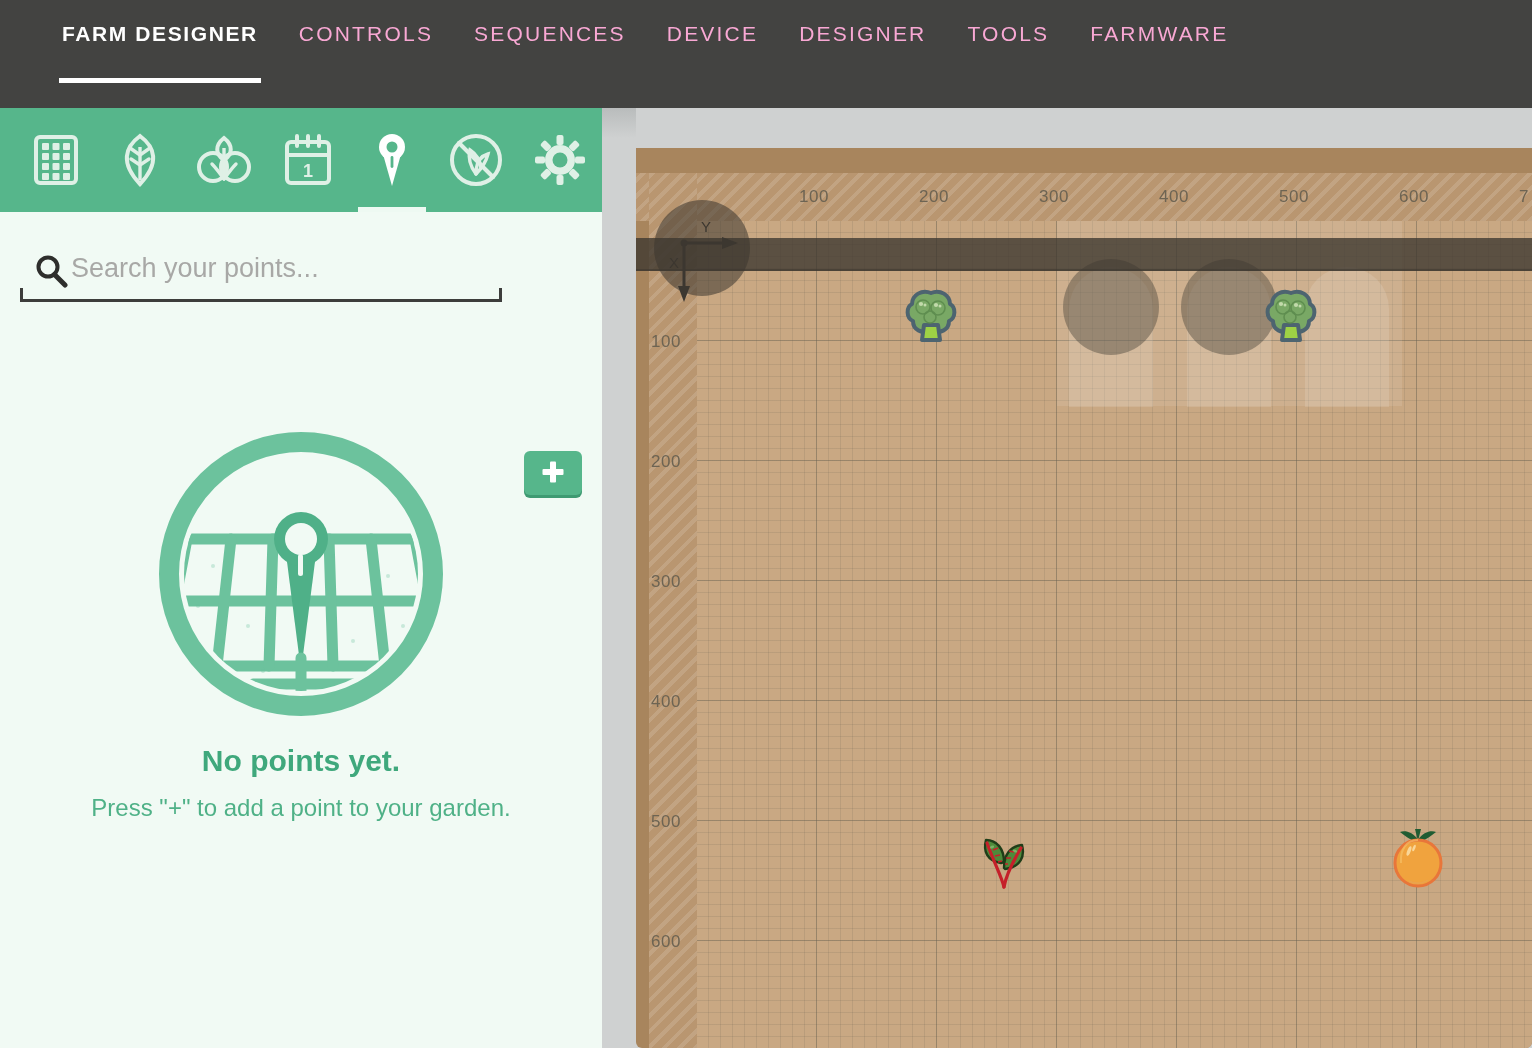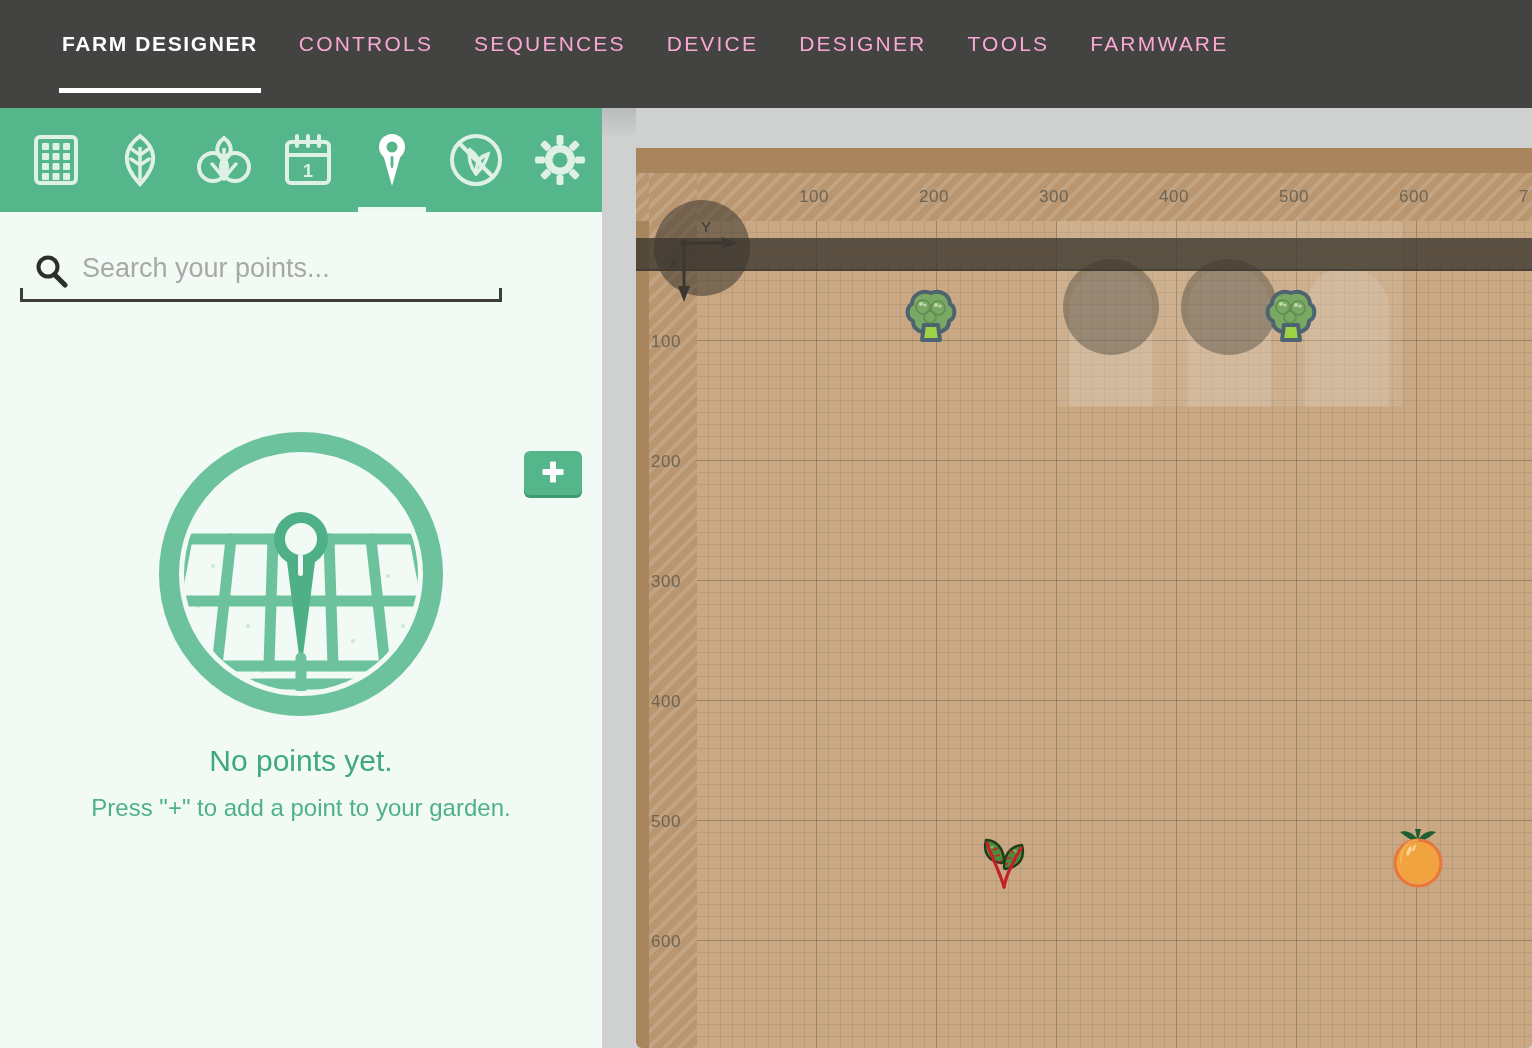--- a/index.html
+++ b/index.html
@@ -8,21 +8,21 @@
     font-family:"Liberation Sans", sans-serif;
     background:#cfd1d1;
   }
   #app { position:relative; width:1532px; height:1048px; }
 
   
   .topnav {
     position:absolute; left:0; top:0; width:1532px; height:108px;
     background:#434341;
   }
-  .topnav-inner { display:flex; align-items:center; height:88px; padding-left:62px; }
+  .topnav-inner { display:flex; align-items:flex-end; height:88px; padding-left:62px; }
   .nav-item {
     position:relative;
     color:#f9a8d4; font-size:21px; letter-spacing:2.2px;
     font-weight:400; line-height:108px; height:108px;
     padding:0 0px; margin-right:41px; white-space:nowrap;
     cursor:pointer;
   }
   .nav-item.active { color:#ffffff; font-weight:bold; letter-spacing:1.6px; }
   .nav-item.active::after {
     content:""; position:absolute; left:-3px; right:-3px; bottom:5px;
@@ -55,39 +55,39 @@
     position:absolute; left:20px; top:34px; width:482px; height:56px;
   }
   .searchwrap .rule {
     position:absolute; left:0; right:0; bottom:0; height:14px;
     border-bottom:3px solid #3d3d3b;
     border-left:3px solid #3d3d3b;
     border-right:3px solid #3d3d3b;
   }
   .search-icon { position:absolute; left:14px; top:8px; }
   .search-input {
-    position:absolute; left:62px; top:0; width:410px; height:44px;
+    position:absolute; left:51px; top:0; width:410px; height:44px;
     border:none; outline:none; background:transparent;
     font-family:"Liberation Sans", sans-serif;
     font-size:27px; color:#3d3d3b;
   }
   .search-input::placeholder { color:#a8a8a6; }
   .addbtn {
     position:absolute; left:524px; top:239px; width:58px; height:44px;
     background:#56b68b; border:none; border-radius:6px;
     box-shadow:0 3px 0 #3f9a72;
     display:flex; align-items:center; justify-content:center;
     cursor:pointer;
   }
 
   
   .empty { position:absolute; left:0; top:318px; width:602px; text-align:center; }
   .empty-gfx { margin:0 auto; display:block; }
   .empty-title {
-    margin-top:22px; color:#3fa87c; font-size:30px; font-weight:normal;
+    margin-top:22px; color:#3fa87c; font-size:30px; font-weight:bold;
   }
   .empty-sub {
     margin-top:16px; color:#4fb187; font-size:24px; font-weight:400;
   }
 
   
   .gap {
     position:absolute; left:602px; top:108px; width:34px; height:940px;
     background:#cfd1d1;
   }

